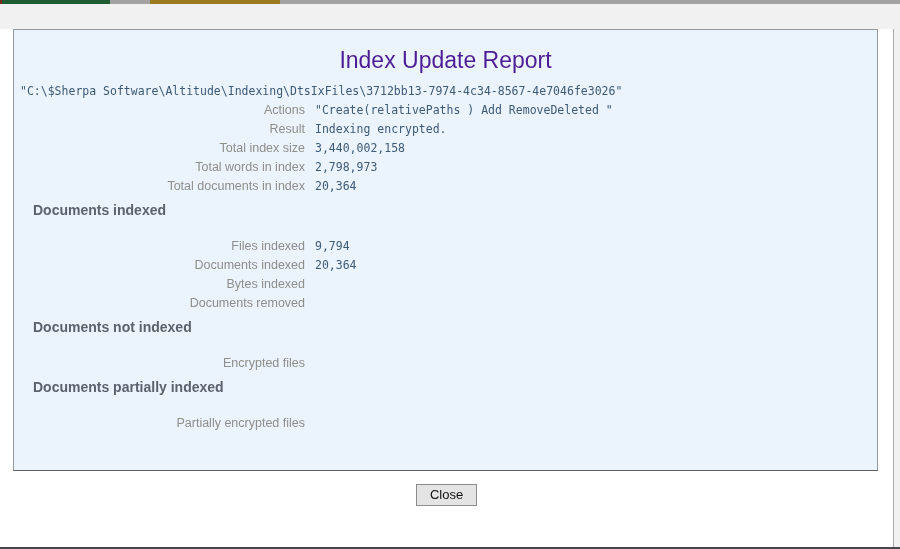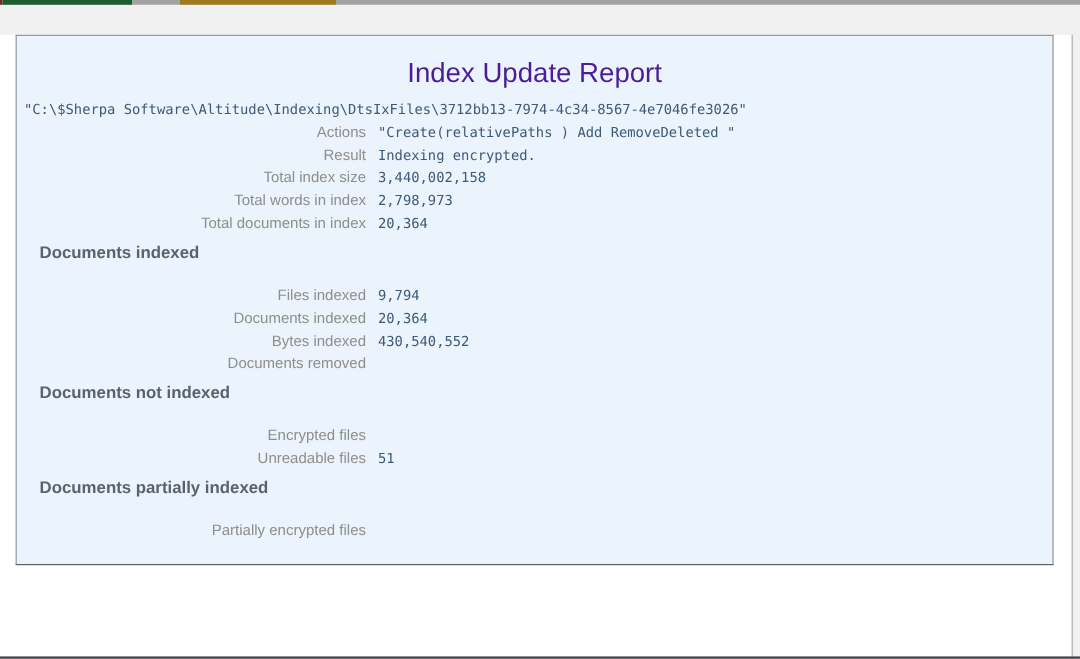--- a/index.html
+++ b/index.html
@@ -171,53 +171,51 @@
     <span class="row-value mono">9,794</span>
   </div>
 
   <div class="report-row">
     <span class="row-label">Documents indexed</span>
     <span class="row-value mono">20,364</span>
   </div>
 
   <div class="report-row">
     <span class="row-label">Bytes indexed</span>
-    <span class="row-value mono">430,540,552</span>
   </div>
 
   <div class="report-row">
     <span class="row-label">Documents removed</span>
     <span class="row-value mono"></span>
   </div>
 </div>
   </div>
 
   <div class="report-section">
     <div class="section-header">Documents not indexed</div>
     <div class="rows">
   <div class="report-row">
     <span class="row-label">Encrypted files</span>
     <span class="row-value mono"></span>
   </div>
 
-  <div class="report-row">
-    <span class="row-label">Unreadable files</span>
-    <span class="row-value mono">51</span>
-  </div>
 </div>
   </div>
 
   <div class="report-section">
     <div class="section-header">Documents partially indexed</div>
     <div class="rows">
   <div class="report-row">
     <span class="row-label">Partially encrypted files</span>
     <span class="row-value mono"></span>
   </div>
 
 </div>
   </div>
 </div>
   </div>
 
+  <div class="footer">
+    <button class="close-action">Close</button>
+  </div>
 </div>
 
 <div class="bottom-edge"></div>
 
 </body></html>

